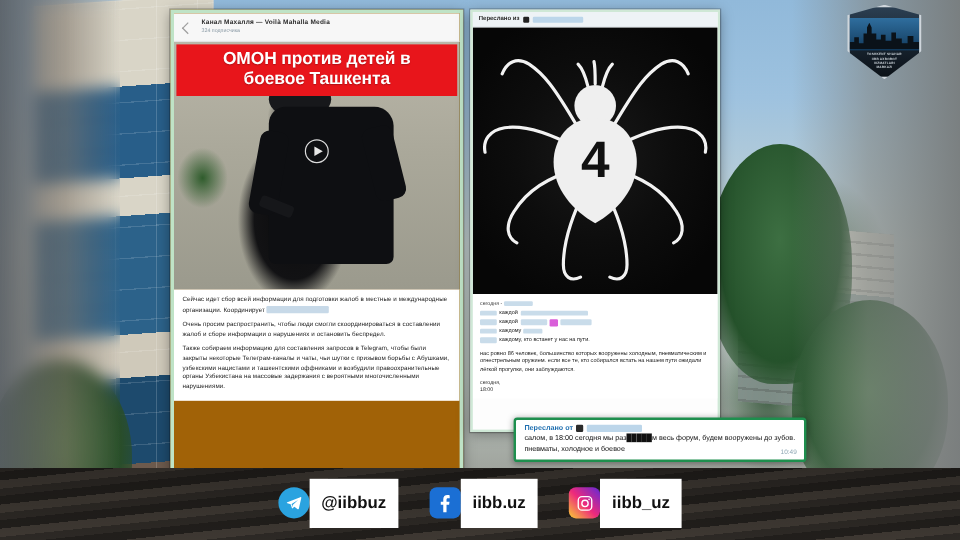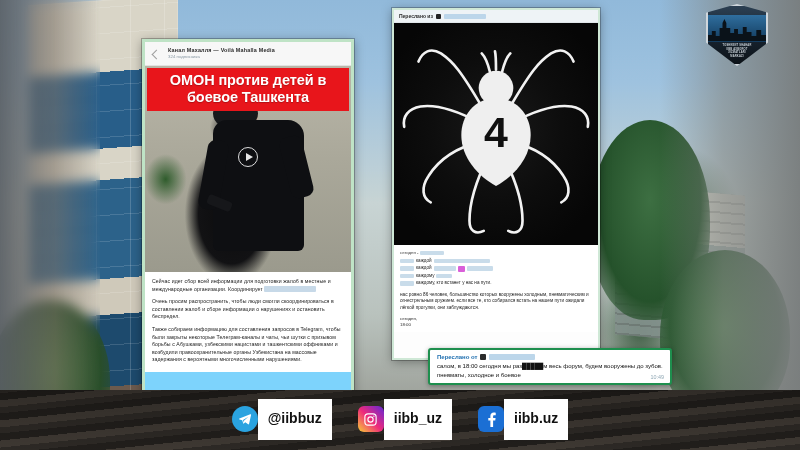--- a/index.html
+++ b/index.html
@@ -125,24 +125,23 @@
     font-size:2.6px; line-height:3.4px; text-align:center; letter-spacing:.2px;
     font-weight:bold; width:54px; text-transform:uppercase;
   }
 
   
   .panel{
     position:absolute; background:#fff; overflow:hidden;
     box-shadow:0 0 0 1px rgba(0,0,0,.25), 0 2px 10px rgba(0,0,0,.35);
   }
   
-  .panel-left{ left:142px; top:8px; width:212px; height:388px;
-    background:#7dd3fc;
+  .panel-left{ left:142px; top:8px; width:244px; height:388px;
+    background:#a16207;
     border:3px solid #bfe3c6;
-    margin-top:31px;
   }
   .tg-header{
     height:24px; background:#f7f7f7; display:flex; align-items:center;
     padding:0 6px; gap:7px; border-bottom:1px solid #e2e2e2;
   }
   .back-arrow{ width:10px; height:10px; position:relative; flex:none; opacity:.55; }
   .back-arrow::before{
     content:""; position:absolute; left:2px; top:2px; width:6px; height:6px;
     border-left:1.6px solid #555; border-bottom:1.6px solid #555; transform:rotate(45deg);
   }
@@ -397,32 +396,32 @@
     <span class="s-icon ic-telegram">
       <svg width="14" height="14" viewBox="0 0 24 24">
           <path fill="#fff" d="M21 4L2.5 11.2c-1 .4-1 1.2.1 1.5l4.6 1.4 1.8 5.4c.2.6.6.7 1 .3l2.5-2.3 4.8 3.6c.9.5 1.5.2 1.7-.8L22.4 5.2c.3-1.2-.4-1.7-1.4-1.2zM8.6 13.8L17.8 8l-7.7 7-.3 3.3-1.2-4.5z"></path>
         </svg>
     </span>
     <span class="s-label">@iibbuz</span>
   </div>
 
 
   <div class="social">
+    <span class="s-icon sq ic-facebook">
+      <svg width="13" height="16" viewBox="0 0 12 20">
+          <path fill="#fff" d="M8 20v-8h2.7l.4-3.2H8V6.8c0-.9.3-1.6 1.6-1.6h1.7V2.3C11 2.2 10 2 8.8 2 6.3 2 4.6 3.5 4.6 6.4v2.4H2V12h2.6v8H8z"></path>
+        </svg>
+    </span>
+    <span class="s-label">iibb.uz</span>
+  </div>
+
+  <div class="social">
     <span class="s-icon sq ic-instagram">
       <svg width="15" height="15" viewBox="0 0 24 24" fill="none" stroke="#fff" stroke-width="1.8">
         <rect x="3" y="3" width="18" height="18" rx="5"></rect>
         <circle cx="12" cy="12" r="4.2"></circle>
         <circle cx="17.4" cy="6.6" r="1.1" fill="#fff" stroke="none"></circle>
       </svg>
     </span>
     <span class="s-label">iibb_uz</span>
   </div>
 
-  <div class="social">
-    <span class="s-icon sq ic-facebook">
-      <svg width="13" height="16" viewBox="0 0 12 20">
-          <path fill="#fff" d="M8 20v-8h2.7l.4-3.2H8V6.8c0-.9.3-1.6 1.6-1.6h1.7V2.3C11 2.2 10 2 8.8 2 6.3 2 4.6 3.5 4.6 6.4v2.4H2V12h2.6v8H8z"></path>
-        </svg>
-    </span>
-    <span class="s-label">iibb.uz</span>
-  </div>
-
 </div>
 
 </body></html>

